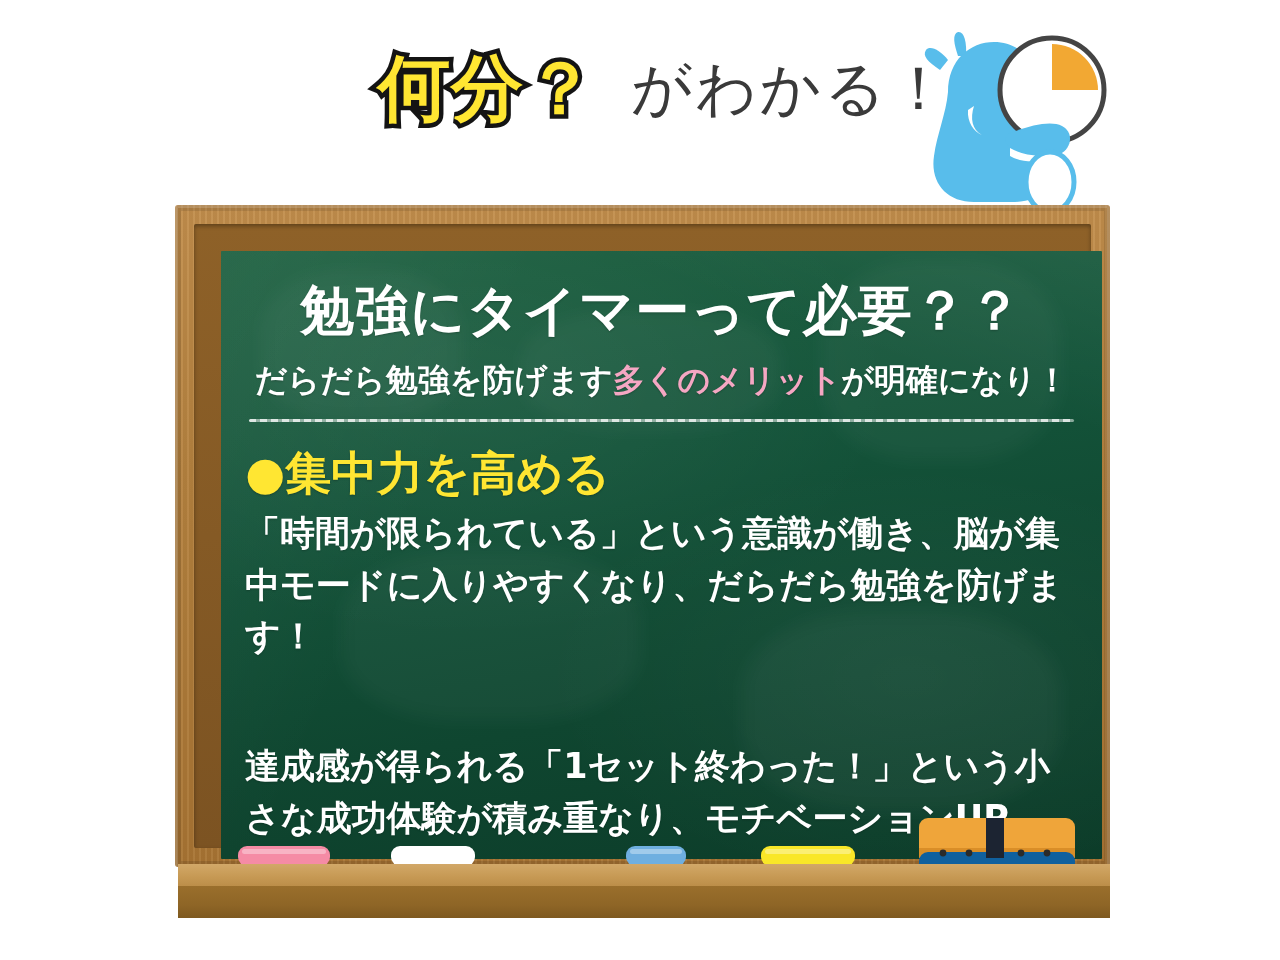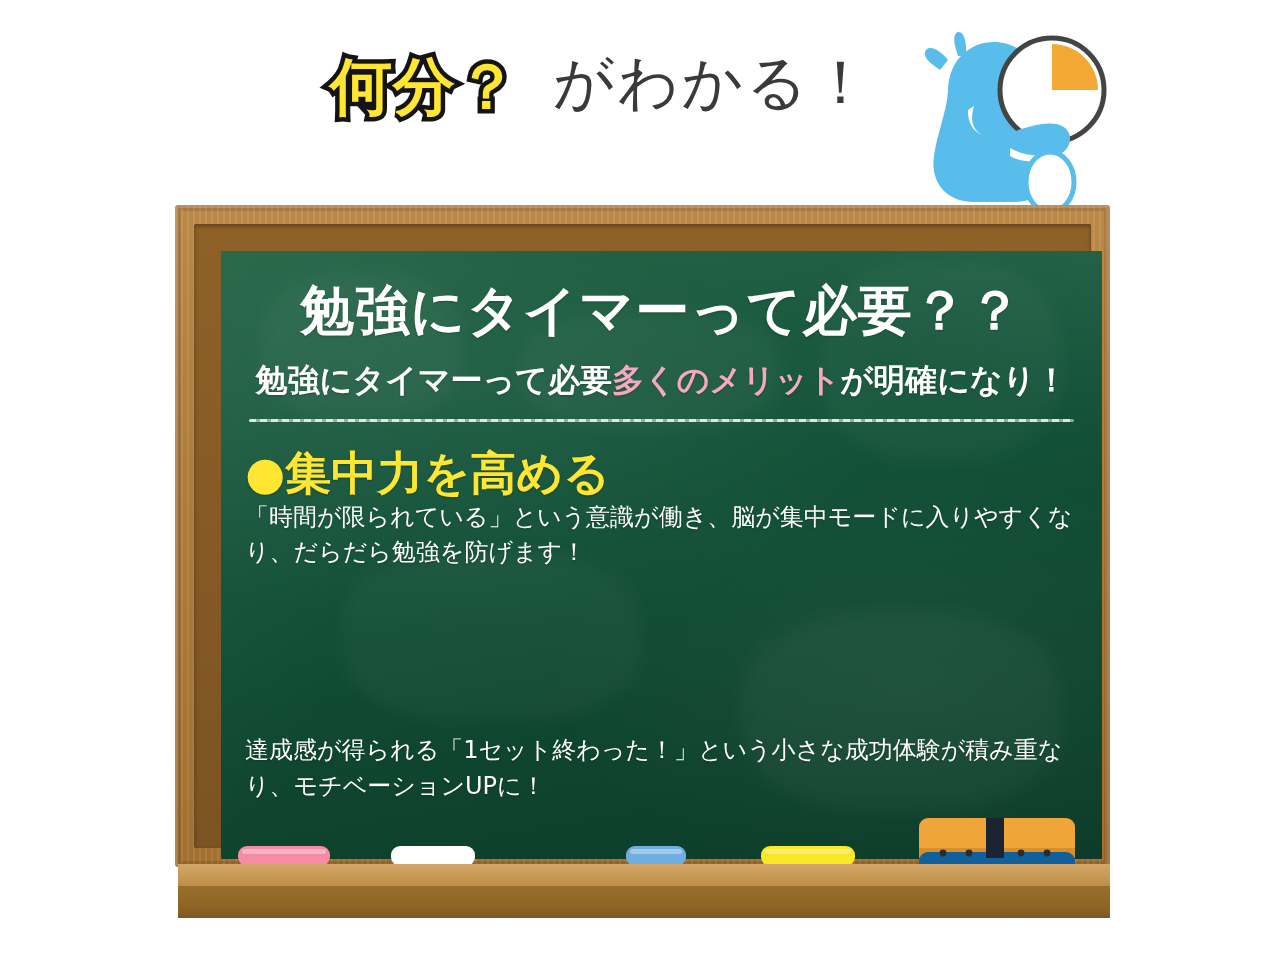--- a/index.html
+++ b/index.html
@@ -35,28 +35,29 @@
     position: absolute;
     left: 330px;
     top: 52px;
     display: flex;
     align-items: flex-end;
     gap: 14px;
   }
 
   .title-main {
     font-family: "DejaVu Sans", "Liberation Sans", sans-serif;
-    font-size: 62px;
+    font-size: 72px;
     font-weight: 700;
     line-height: 1;
     color: #FFE632;
     letter-spacing: 1px;
     -webkit-text-stroke: 9px #141414;
     paint-order: stroke fill;
     text-stroke: 9px #141414;
+    margin-left: 48px;
   }
 
   .title-sub {
     font-family: "DejaVu Sans", "Liberation Sans", sans-serif;
     font-size: 60px;
     font-weight: 500;
     line-height: 1;
     color: #3A3A3A;
     letter-spacing: 3px;
     padding-bottom: 6px;
@@ -195,23 +196,23 @@
   .sec-head {
     font-size: 46px;
     font-weight: 700;
     color: #FFE632;
     line-height: 1.15;
     letter-spacing: 0px;
     text-shadow: 0 1px 2px rgba(0,0,0,0.25);
   }
 
   .sec-body {
-    margin-top: 0;
-    font-size: 24px;
-    font-weight: 400;
+    margin-top: 8px;
+    font-size: 35px;
+    font-weight: 700;
     color: #FFFFFF;
     line-height: 1.48;
     letter-spacing: 0px;
     text-shadow: 0 1px 2px rgba(0,0,0,0.2);
   }
 
   
   .tray {
     position: absolute;
     left: 178px;
@@ -303,21 +304,21 @@
         <div class="chalk-smudge" style="left:300px; top:60px;  width:260px; height:120px;"></div>
         <div class="chalk-smudge" style="left:600px; top:10px;  width:240px; height:200px;"></div>
         <div class="chalk-smudge" style="left:120px; top:300px; width:300px; height:170px;"></div>
         <div class="chalk-smudge" style="left:520px; top:360px; width:320px; height:200px;"></div>
 
         <div class="board-content">
 
           <div class="bd-headline">勉強にタイマーって必要？？</div>
 
           <div class="bd-subline">
-            <span>勉強にタイマーって必要</span><span class="hl">多くのメリット</span><span>が明確になり！</span>
+            <span>だらだら勉強を防げます</span><span class="hl">多くのメリット</span><span>が明確になり！</span>
           </div>
 
           <div class="bd-divider"></div>
 
           <div class="section sec-1">
             <div class="sec-head">●集中力を高める</div>
             <div class="sec-body">「時間が限られている」という意識が働き、脳が集中モードに入りやすくなり、だらだら勉強を防げます！</div>
           </div>
 
           <div class="section sec-2">

